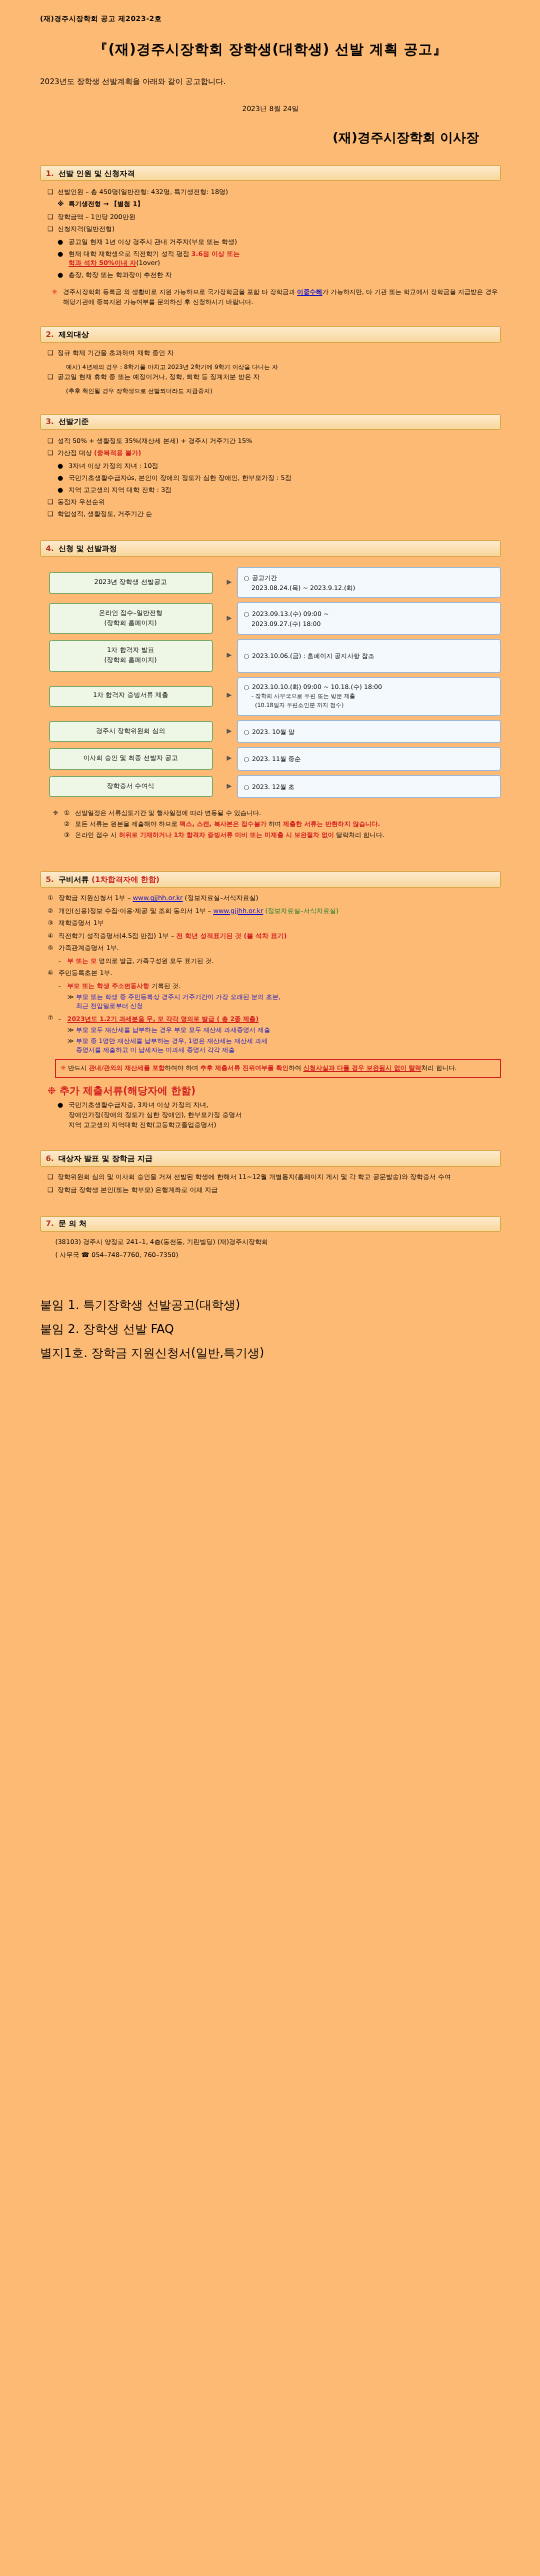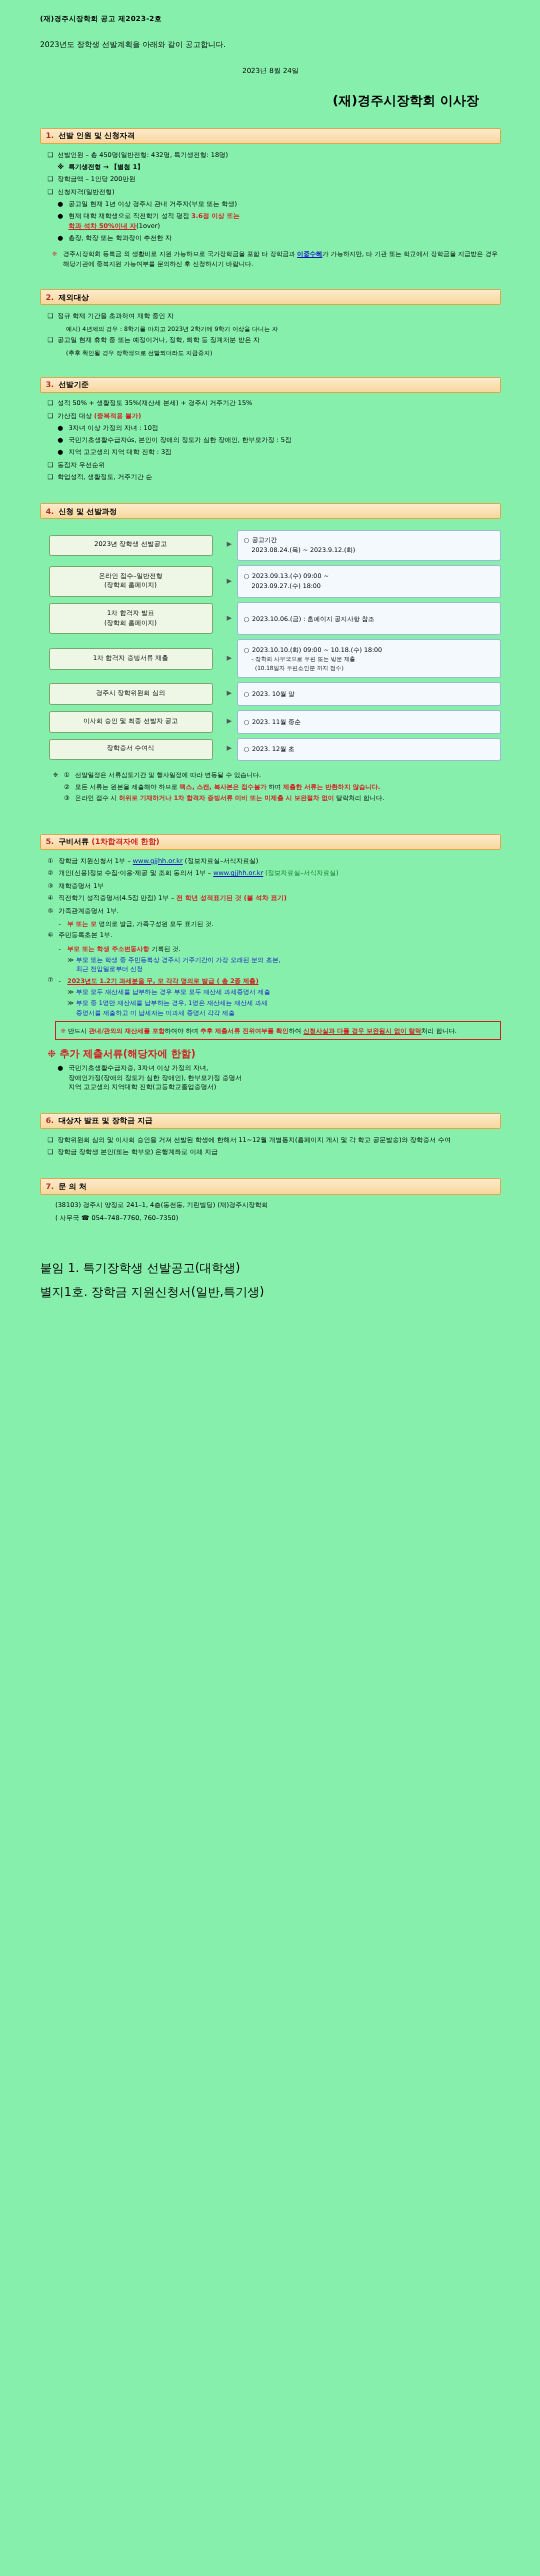--- a/index.html
+++ b/index.html
@@ -10,21 +10,21 @@
   body {
     font-family: "DejaVu Sans", "Liberation Sans", sans-serif;
     color: #000000;
     font-size: 4.9px;
     line-height: 1.5;
   }
   .page {
     width: 541px;
     min-height: 2576px;
     margin: 0 auto;
-    background: #86efac;
+    background: #fdba74;
     box-sizing: border-box;
     padding: 14px 40px 33px 40px;
     position: relative;
   }
 
   
   .doc-no {
     font-size: 7px;
     font-weight: bold;
     letter-spacing: 0.3px;
@@ -268,20 +268,21 @@
     font-size: 12px;
     line-height: 2;
   }
 </style>
 </head>
 <body>
 
 <div class="page">
 
   <div class="doc-no">(재)경주시장학회 공고 제2023-2호</div>
+  <div class="doc-title">『(재)경주시장학회 장학생(대학생) 선발 계획 공고』</div>
   <div class="doc-sub">2023년도 장학생 선발계획을 아래와 같이 공고합니다.</div>
   <div class="doc-date">2023년 8월 24일</div>
   <div class="doc-signer">(재)경주시장학회 이사장</div>
 
   <div class="sec">
     <div class="sec-head">
       <span class="sec-num">1.</span>
       <span class="sec-title">선발 인원 및 신청자격</span>
     </div>
     <div class="block">
@@ -463,17 +464,18 @@
       <span class="sec-title">문 의 처</span>
     </div>
     <div class="block">
       <div class="contact-line">(38103) 경주시 양정로 241–1, 4층(동천동, 기린빌딩) (재)경주시장학회</div>
       <div class="contact-line">( 사무국 ☎ 054–748–7760, 760–7350)</div>
     </div>
   </div>
 
   <div class="attach">
     <div>붙임 1. 특기장학생 선발공고(대학생)</div>
+    <div>붙임 2. 장학생 선발 FAQ</div>
     <div>별지1호. 장학금 지원신청서(일반,특기생)</div>
   </div>
 
 </div>
 
 
 </body></html>

